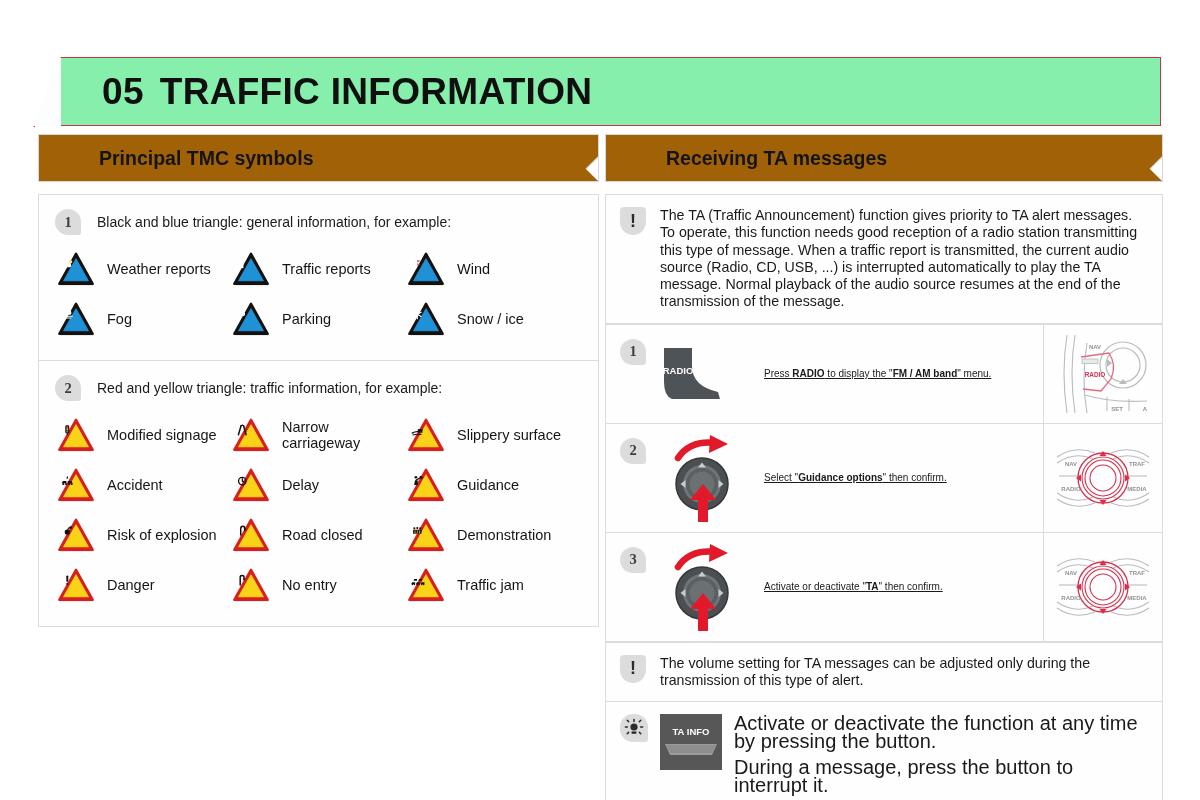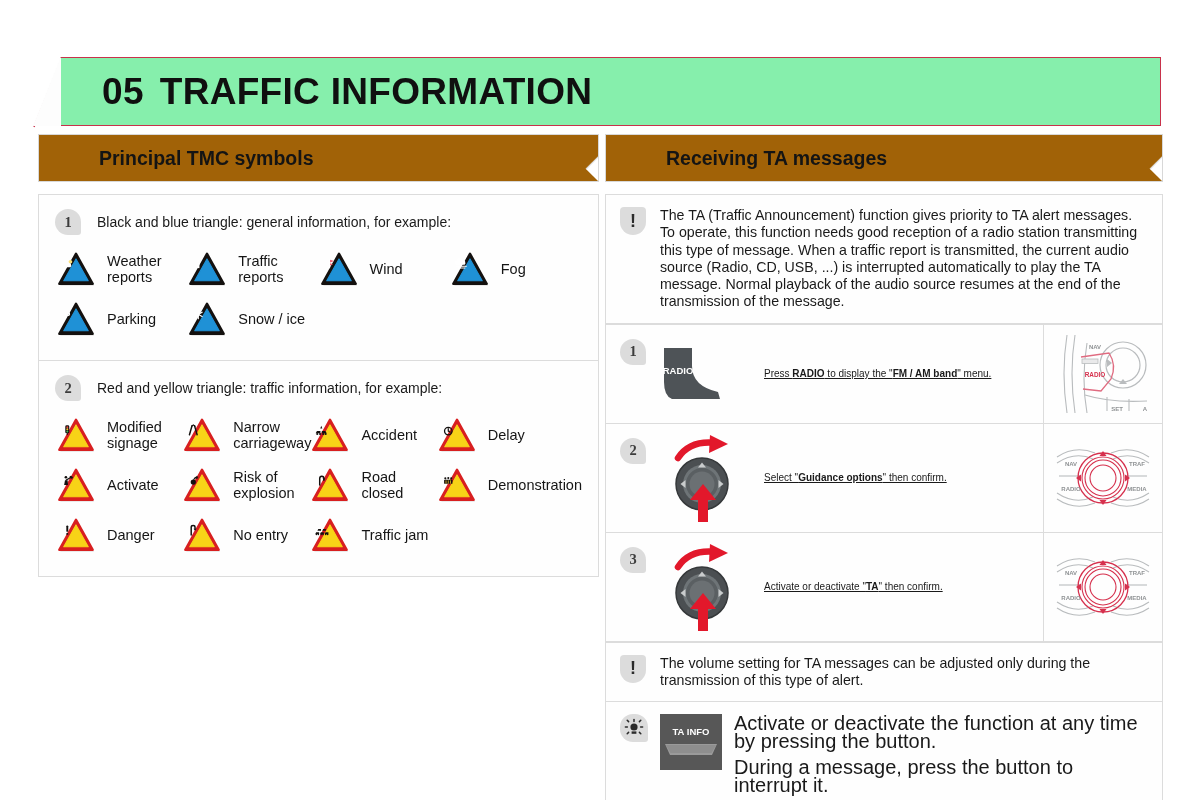--- a/index.html
+++ b/index.html
@@ -122,21 +122,21 @@
 
   
   .sec-intro {
     display: flex; align-items: flex-start; gap: 16px;
     padding: 14px 16px 4px 16px;
   }
   .sec-intro .txt { font-size: 14px; line-height: 18px; padding-top: 4px; }
 
   .sym-grid {
     display: grid;
-    grid-template-columns: 1fr 1fr 1fr 1fr;
+    grid-template-columns: 1fr 1fr 1fr;
     padding: 6px 16px 18px 18px;
     row-gap: 3px;
   }
   .sym {
     display: flex; align-items: center; gap: 12px;
     height: 47px;
   }
   .sym .lbl { font-size: 14.5px; color: #151515; }
   .tri { width: 38px; height: 36px; flex: 0 0 auto; display:block; }
 
@@ -312,20 +312,35 @@
               </g>
             </svg>
             <span class="lbl">Narrow carriageway</span>
           </div>
           <div class="sym">
             <svg class="tri" viewBox="0 0 40 38">
               <path d="M21.2 5.4 L39.0 36.4 L3.4 36.4 Z" fill="#b8b8b8" opacity="0.55"></path>
               <path d="M20 3.0 L37.6 34.6 L2.4 34.6 Z" fill="#d81f20" stroke="#d81f20" stroke-width="2.6" stroke-linejoin="round"></path>
               <path d="M20 8.4 L32.9 31.4 L7.1 31.4 Z" fill="#f8d317" stroke="#f8d317" stroke-width="1.2" stroke-linejoin="round"></path>
               <g transform="translate(10.8, 13.0) scale(0.92) translate(-10,-10)">
+                <path d="M4.2 14.4 q4 -2.6 8.6 -1.4" stroke="#14110f" stroke-width="1.5" fill="none" stroke-linecap="round"></path>
+                <rect x="10.6" y="9.6" width="5.4" height="3.0" rx="1.0" fill="#14110f"></rect>
+                <circle cx="11.8" cy="13.0" r="1.05" fill="#14110f"></circle>
+                <circle cx="14.9" cy="13.0" r="1.05" fill="#14110f"></circle>
+                <path d="M5.0 16.4 q4.6 -1.4 9.4 -0.4" stroke="#14110f" stroke-width="1.2" fill="none" stroke-linecap="round"></path>
+              </g>
+            </svg>
+            <span class="lbl">Slippery surface</span>
+          </div>
+          <div class="sym">
+            <svg class="tri" viewBox="0 0 40 38">
+              <path d="M21.2 5.4 L39.0 36.4 L3.4 36.4 Z" fill="#b8b8b8" opacity="0.55"></path>
+              <path d="M20 3.0 L37.6 34.6 L2.4 34.6 Z" fill="#d81f20" stroke="#d81f20" stroke-width="2.6" stroke-linejoin="round"></path>
+              <path d="M20 8.4 L32.9 31.4 L7.1 31.4 Z" fill="#f8d317" stroke="#f8d317" stroke-width="1.2" stroke-linejoin="round"></path>
+              <g transform="translate(10.8, 13.0) scale(0.92) translate(-10,-10)">
                 <path d="M3.6 14.6 l1.4 -2.6 l4.0 0 l0 2.6 z" fill="#14110f"></path>
                 <path d="M10.6 14.6 l0 -2.6 l4.1 0 l1.5 2.6 z" fill="#14110f"></path>
                 <circle cx="5.4" cy="15.4" r="1.25" fill="#14110f"></circle>
                 <circle cx="8.6" cy="15.4" r="1.25" fill="#14110f"></circle>
                 <circle cx="12.2" cy="15.4" r="1.25" fill="#14110f"></circle>
                 <circle cx="15.0" cy="15.4" r="1.25" fill="#14110f"></circle>
                 <path d="M10 6.0 l1.2 3.0 l-2.4 0 z" fill="#14110f"></path>
               </g>
             </svg>
             <span class="lbl">Accident</span>
@@ -347,21 +362,21 @@
               <path d="M21.2 5.4 L39.0 36.4 L3.4 36.4 Z" fill="#b8b8b8" opacity="0.55"></path>
               <path d="M20 3.0 L37.6 34.6 L2.4 34.6 Z" fill="#d81f20" stroke="#d81f20" stroke-width="2.6" stroke-linejoin="round"></path>
               <path d="M20 8.4 L32.9 31.4 L7.1 31.4 Z" fill="#f8d317" stroke="#f8d317" stroke-width="1.2" stroke-linejoin="round"></path>
               <g transform="translate(10.8, 13.0) scale(0.92) translate(-10,-10)">
                 <circle cx="8.4" cy="7.6" r="1.5" fill="#14110f"></circle>
                 <path d="M6.4 16.4 l1.0 -5.4 l3.0 0 l0.4 5.4 z" fill="#14110f"></path>
                 <path d="M8.8 10.8 L15.2 7.2" stroke="#14110f" stroke-width="1.4" stroke-linecap="round"></path>
                 <path d="M13.6 5.8 l3.0 2.2 l-1.2 1.6 l-3.0 -2.2 z" fill="#14110f"></path>
               </g>
             </svg>
-            <span class="lbl">Activate</span>
+            <span class="lbl">Guidance</span>
           </div>
           <div class="sym">
             <svg class="tri" viewBox="0 0 40 38">
               <path d="M21.2 5.4 L39.0 36.4 L3.4 36.4 Z" fill="#b8b8b8" opacity="0.55"></path>
               <path d="M20 3.0 L37.6 34.6 L2.4 34.6 Z" fill="#d81f20" stroke="#d81f20" stroke-width="2.6" stroke-linejoin="round"></path>
               <path d="M20 8.4 L32.9 31.4 L7.1 31.4 Z" fill="#f8d317" stroke="#f8d317" stroke-width="1.2" stroke-linejoin="round"></path>
               <g transform="translate(10.8, 13.0) scale(0.92) translate(-10,-10)">
                 <circle cx="10" cy="13.2" r="3.0" fill="#14110f"></circle>
                 <path d="M10.6 10.4 q0.6 -2.0 2.4 -2.6" stroke="#14110f" stroke-width="1.3" fill="none" stroke-linecap="round"></path>
                 <path d="M13.4 5.9 l0.9 1.0 l1.2 -0.5 l-0.5 1.2 l1.0 0.9 l-1.3 0.2 l-0.2 1.3 l-0.9 -1.0 l-1.2 0.5 l0.5 -1.2 l-1.0 -0.9 l1.3 -0.2 z" fill="#14110f"></path>

